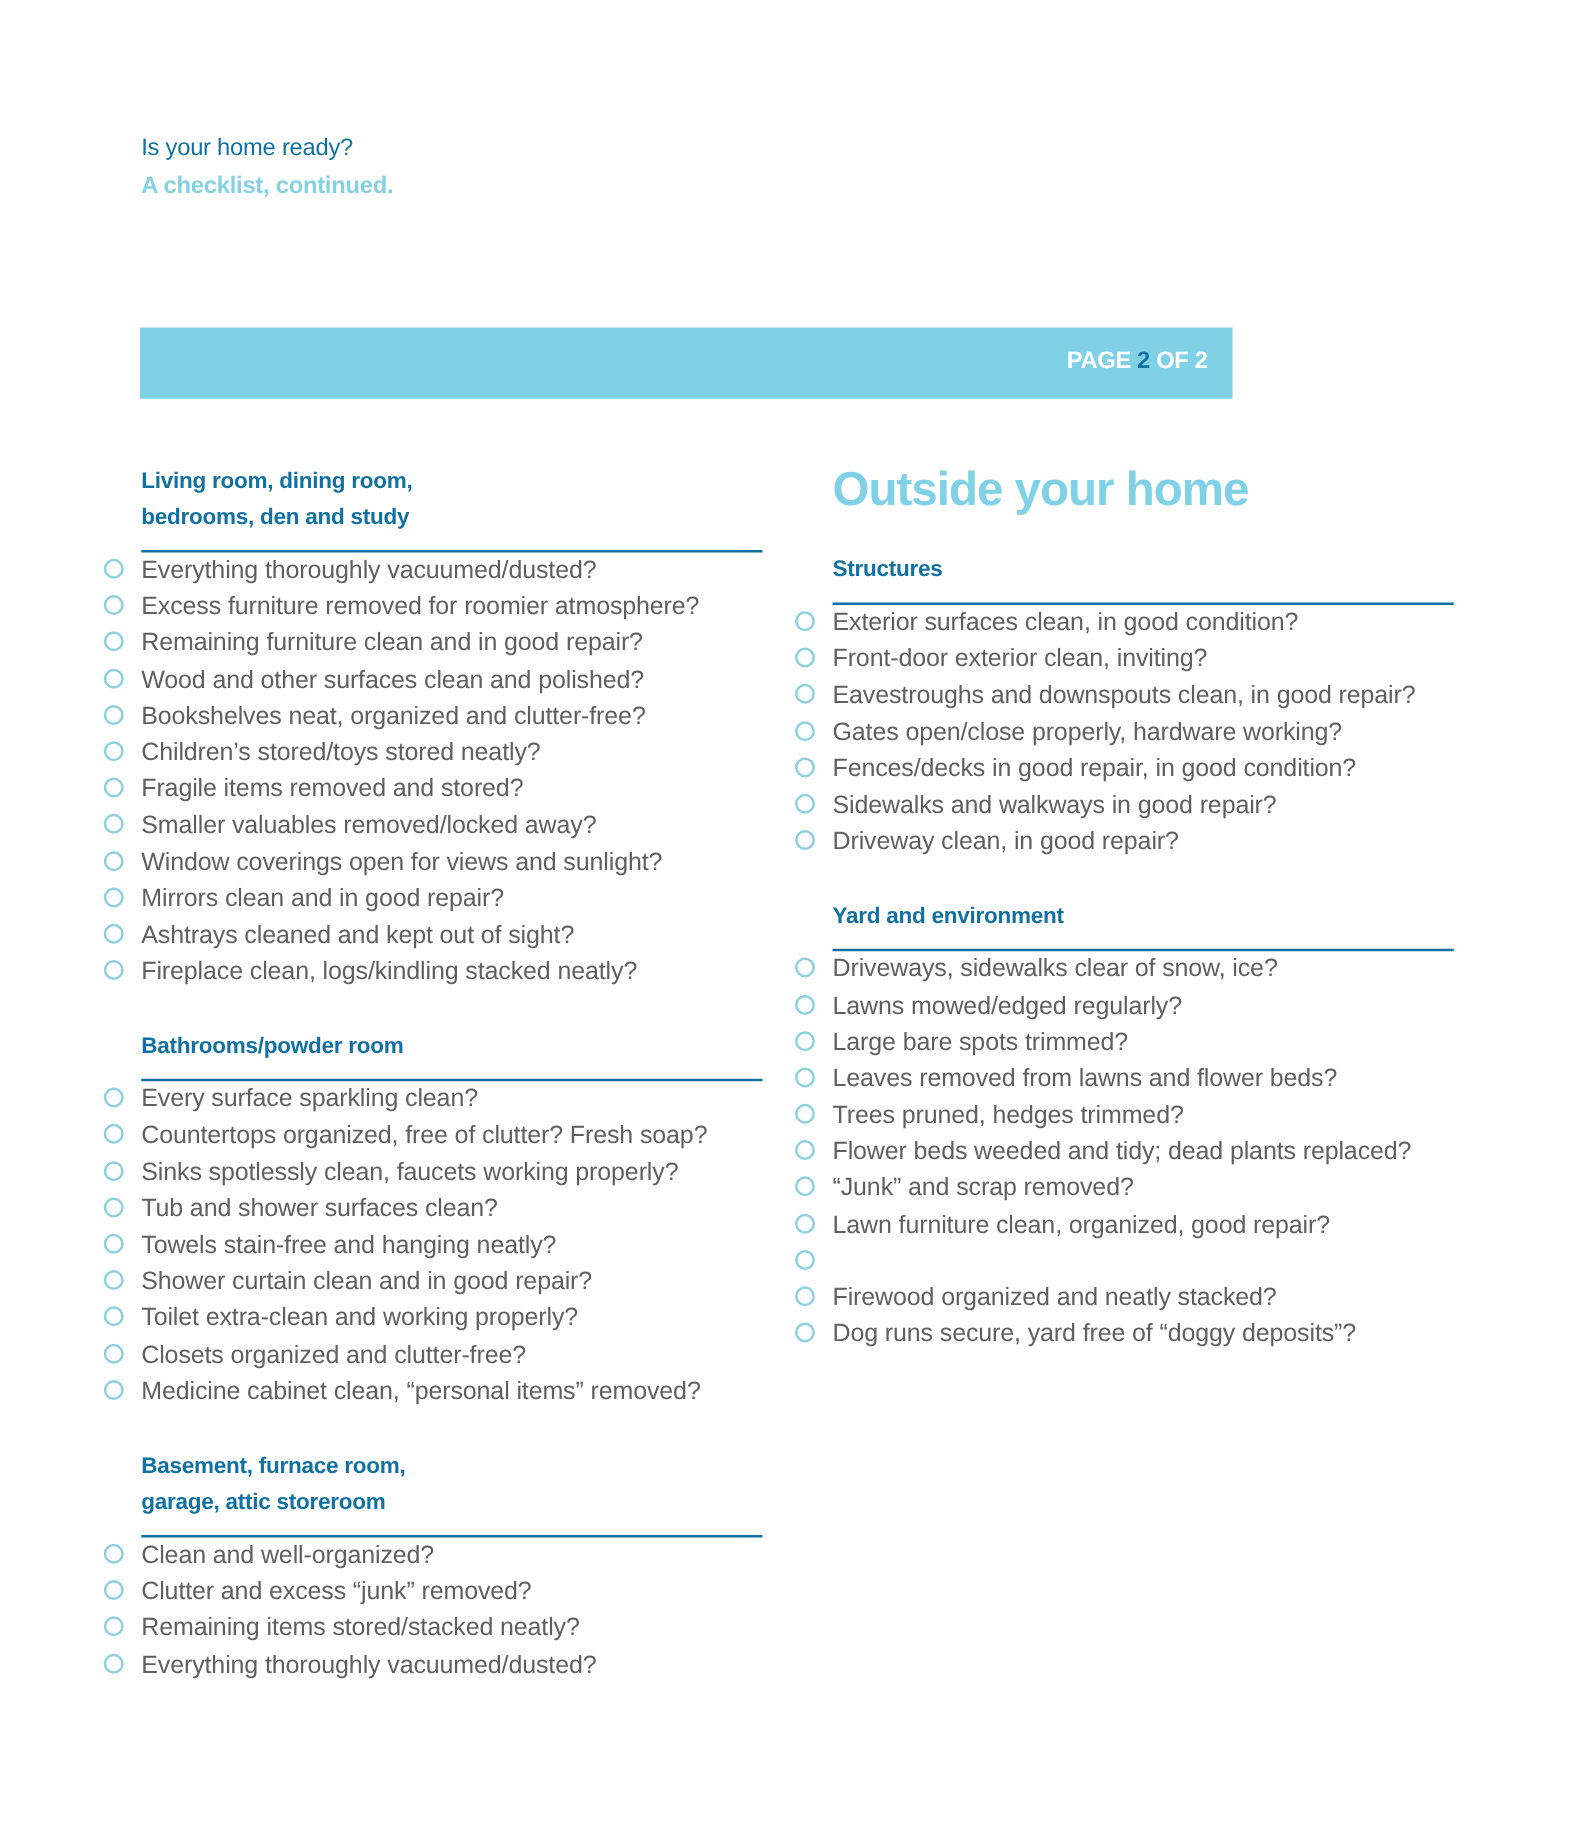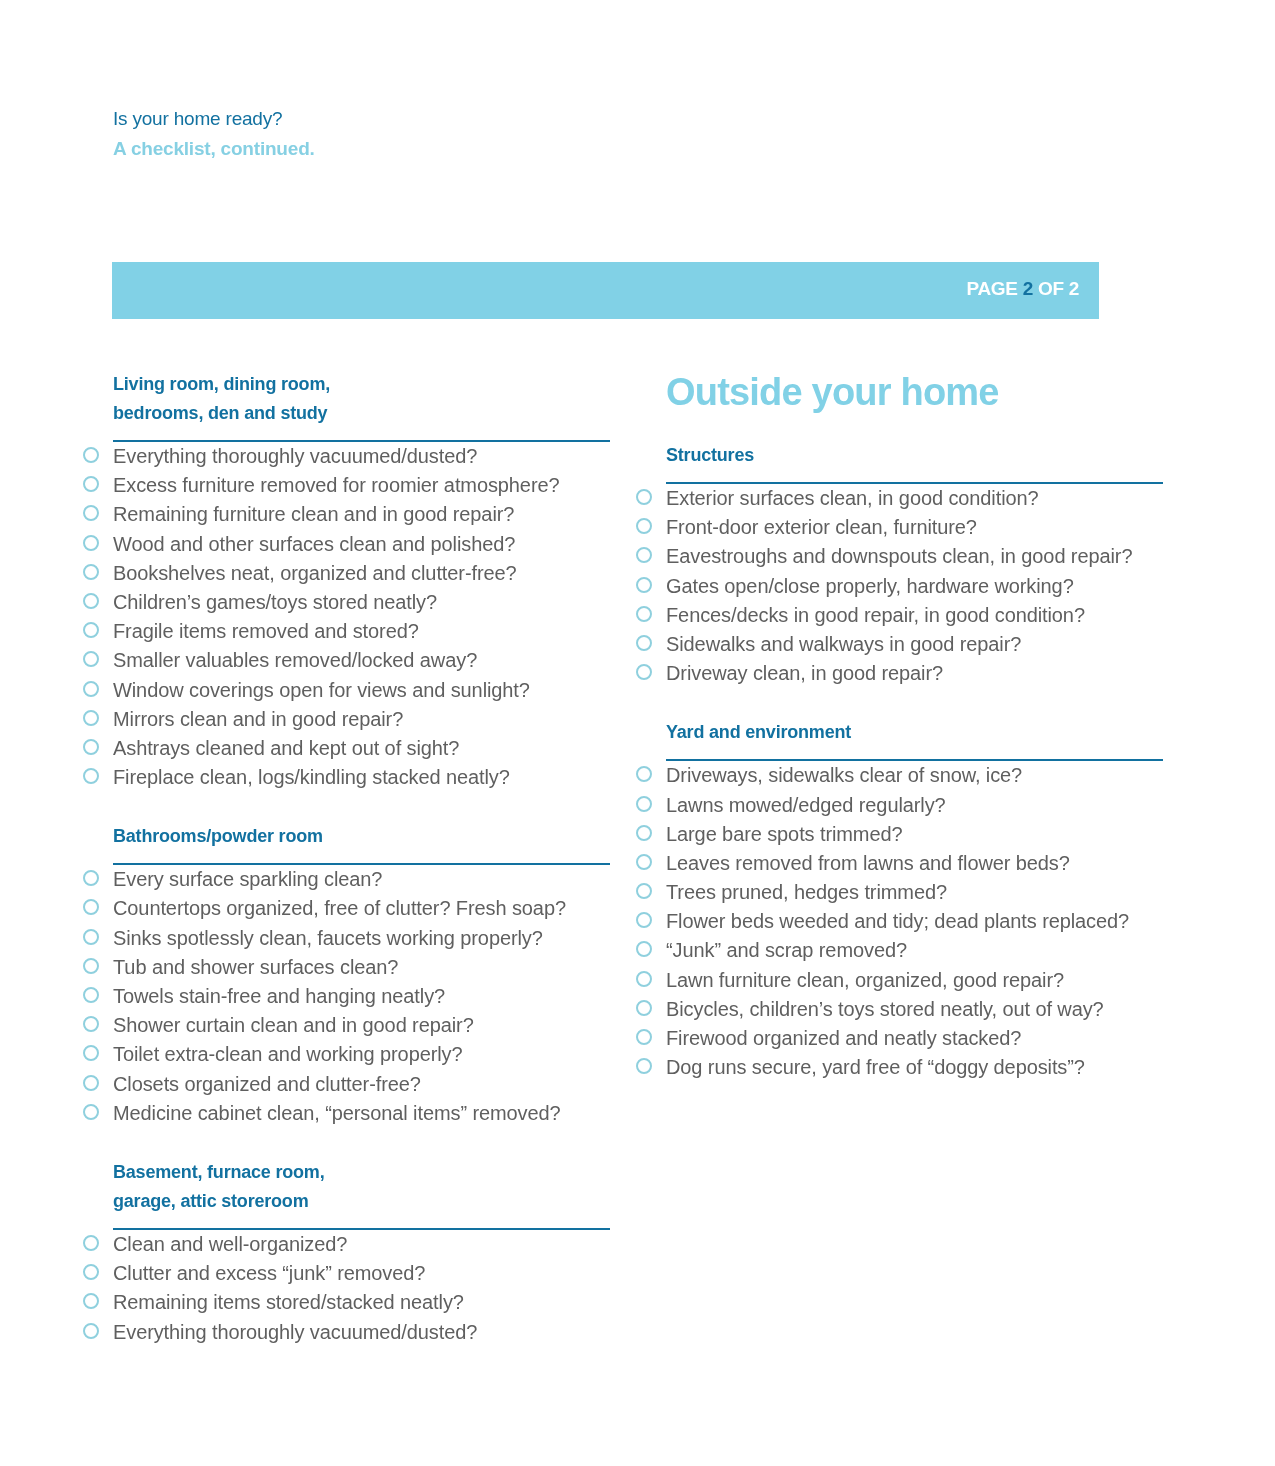--- a/index.html
+++ b/index.html
@@ -29,21 +29,21 @@
       top: 138px;
       font-size: 19px;
       font-weight: bold;
       color: #86d0e3;
       letter-spacing: -0.2px;
     }
     .page-band {
       position: absolute;
       left: 112px;
       top: 262px;
-      width: 987px;
+      width: 874px;
       height: 57px;
       background: #81d1e6;
     }
     .page-indicator {
       position: absolute;
       right: 20px;
       top: 16px;
       font-size: 19px;
       font-weight: bold;
       color: #ffffff;
@@ -135,21 +135,21 @@
       <div class="section-title">
         <span class="line">Living room, dining room,</span>
         <span class="line">bedrooms, den and study</span>
       </div>
       <ul class="items">
         <li class="item"><span class="checkbox"></span><span>Everything thoroughly vacuumed/dusted?</span></li>
         <li class="item"><span class="checkbox"></span><span>Excess furniture removed for roomier atmosphere?</span></li>
         <li class="item"><span class="checkbox"></span><span>Remaining furniture clean and in good repair?</span></li>
         <li class="item"><span class="checkbox"></span><span>Wood and other surfaces clean and polished?</span></li>
         <li class="item"><span class="checkbox"></span><span>Bookshelves neat, organized and clutter-free?</span></li>
-        <li class="item"><span class="checkbox"></span><span>Children’s games/toys stored neatly?</span></li>
+        <li class="item"><span class="checkbox"></span><span>Children’s stored/toys stored neatly?</span></li>
         <li class="item"><span class="checkbox"></span><span>Fragile items removed and stored?</span></li>
         <li class="item"><span class="checkbox"></span><span>Smaller valuables removed/locked away?</span></li>
         <li class="item"><span class="checkbox"></span><span>Window coverings open for views and sunlight?</span></li>
         <li class="item"><span class="checkbox"></span><span>Mirrors clean and in good repair?</span></li>
         <li class="item"><span class="checkbox"></span><span>Ashtrays cleaned and kept out of sight?</span></li>
         <li class="item"><span class="checkbox"></span><span>Fireplace clean, logs/kindling stacked neatly?</span></li>
       </ul>
     </div>
     <div class="section">
       <div class="section-title">
@@ -182,39 +182,39 @@
   </div>
 
 <div class="column col-right" id="right-col">
   <div class="big-heading">Outside your home</div>
 <div class="section">
       <div class="section-title">
         <span class="line">Structures</span>
       </div>
       <ul class="items">
         <li class="item"><span class="checkbox"></span><span>Exterior surfaces clean, in good condition?</span></li>
-        <li class="item"><span class="checkbox"></span><span>Front-door exterior clean, furniture?</span></li>
+        <li class="item"><span class="checkbox"></span><span>Front-door exterior clean, inviting?</span></li>
         <li class="item"><span class="checkbox"></span><span>Eavestroughs and downspouts clean, in good repair?</span></li>
         <li class="item"><span class="checkbox"></span><span>Gates open/close properly, hardware working?</span></li>
         <li class="item"><span class="checkbox"></span><span>Fences/decks in good repair, in good condition?</span></li>
         <li class="item"><span class="checkbox"></span><span>Sidewalks and walkways in good repair?</span></li>
         <li class="item"><span class="checkbox"></span><span>Driveway clean, in good repair?</span></li>
       </ul>
     </div>
     <div class="section">
       <div class="section-title">
         <span class="line">Yard and environment</span>
       </div>
       <ul class="items">
         <li class="item"><span class="checkbox"></span><span>Driveways, sidewalks clear of snow, ice?</span></li>
         <li class="item"><span class="checkbox"></span><span>Lawns mowed/edged regularly?</span></li>
         <li class="item"><span class="checkbox"></span><span>Large bare spots trimmed?</span></li>
         <li class="item"><span class="checkbox"></span><span>Leaves removed from lawns and flower beds?</span></li>
         <li class="item"><span class="checkbox"></span><span>Trees pruned, hedges trimmed?</span></li>
         <li class="item"><span class="checkbox"></span><span>Flower beds weeded and tidy; dead plants replaced?</span></li>
         <li class="item"><span class="checkbox"></span><span>“Junk” and scrap removed?</span></li>
         <li class="item"><span class="checkbox"></span><span>Lawn furniture clean, organized, good repair?</span></li>
-        <li class="item"><span class="checkbox"></span><span>Bicycles, children’s toys stored neatly, out of way?</span></li>
+        <li class="item"><span class="checkbox"></span></li>
         <li class="item"><span class="checkbox"></span><span>Firewood organized and neatly stacked?</span></li>
         <li class="item"><span class="checkbox"></span><span>Dog runs secure, yard free of “doggy deposits”?</span></li>
       </ul>
     </div>
   </div>
 
 </body></html>

